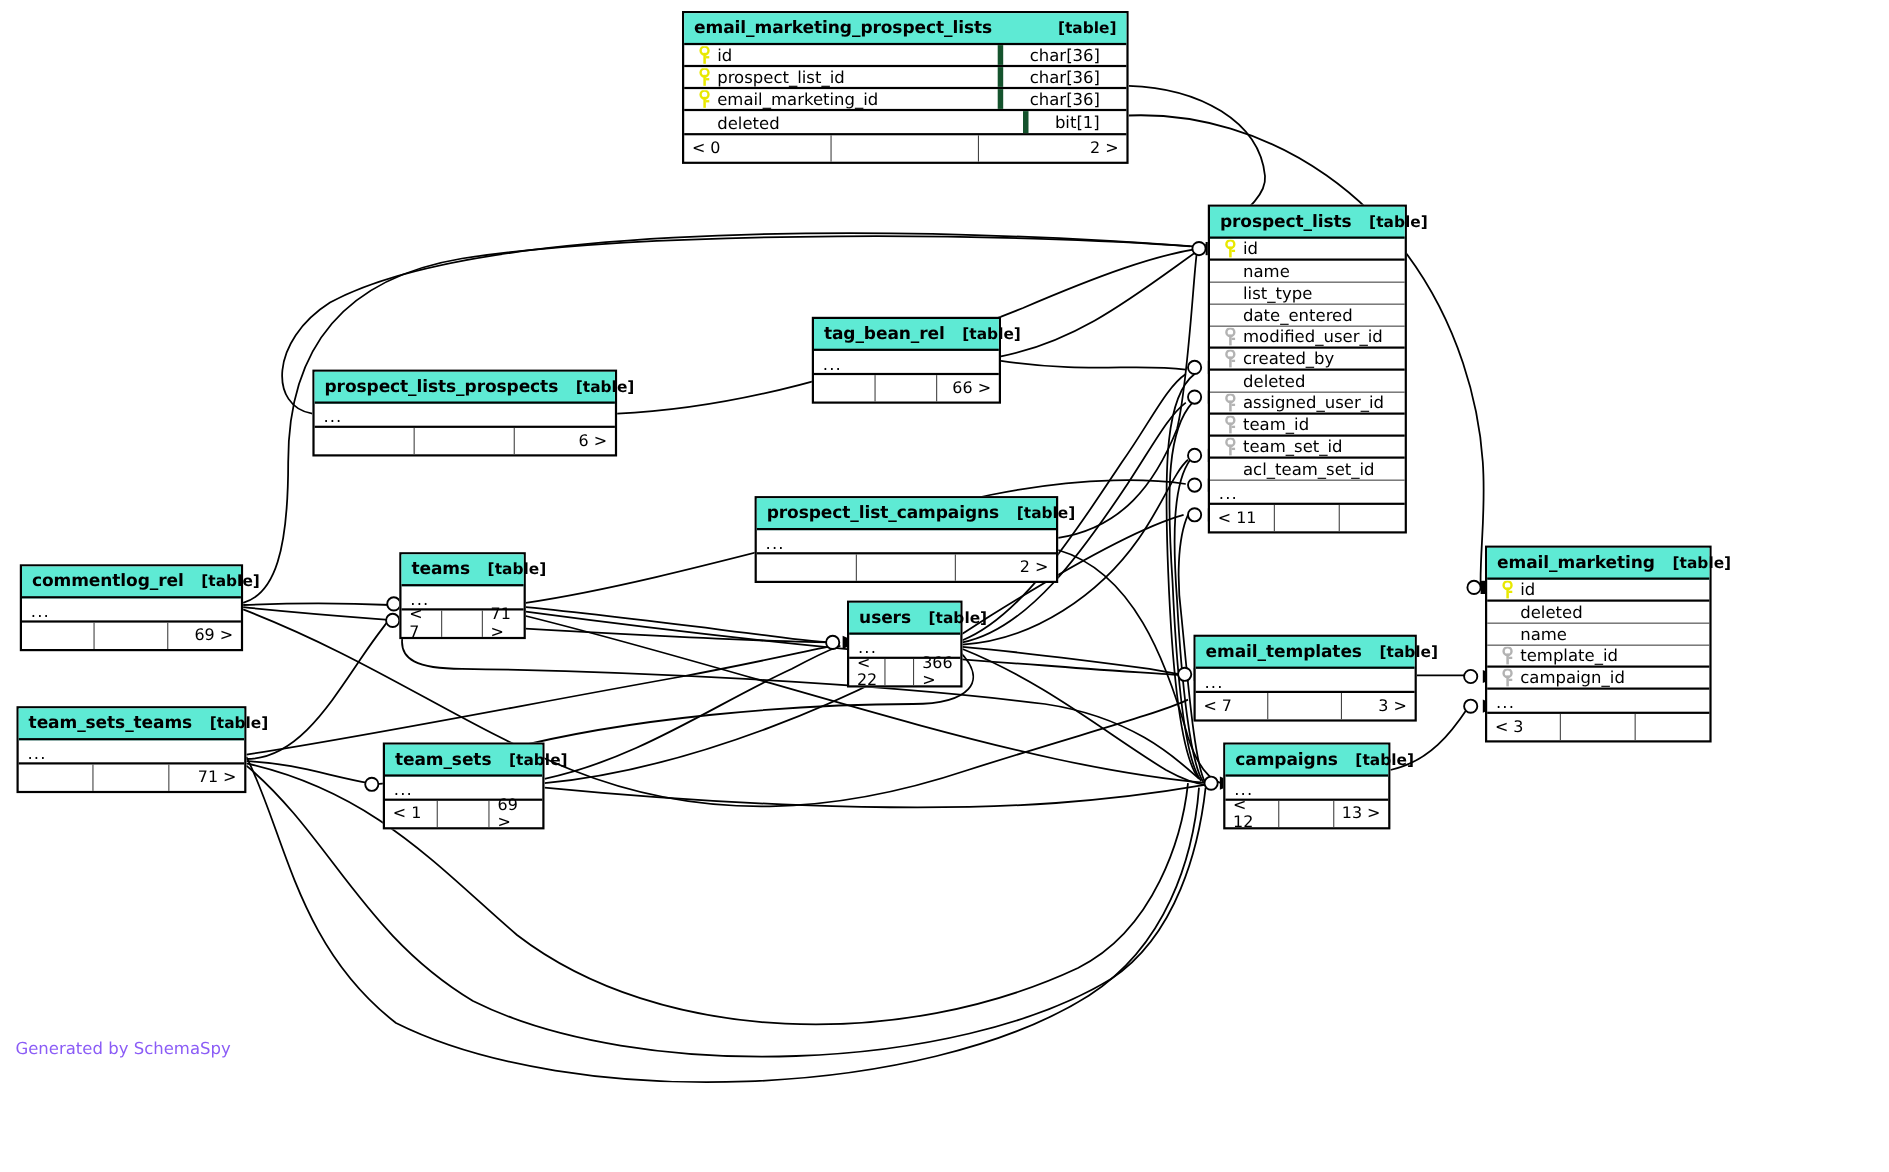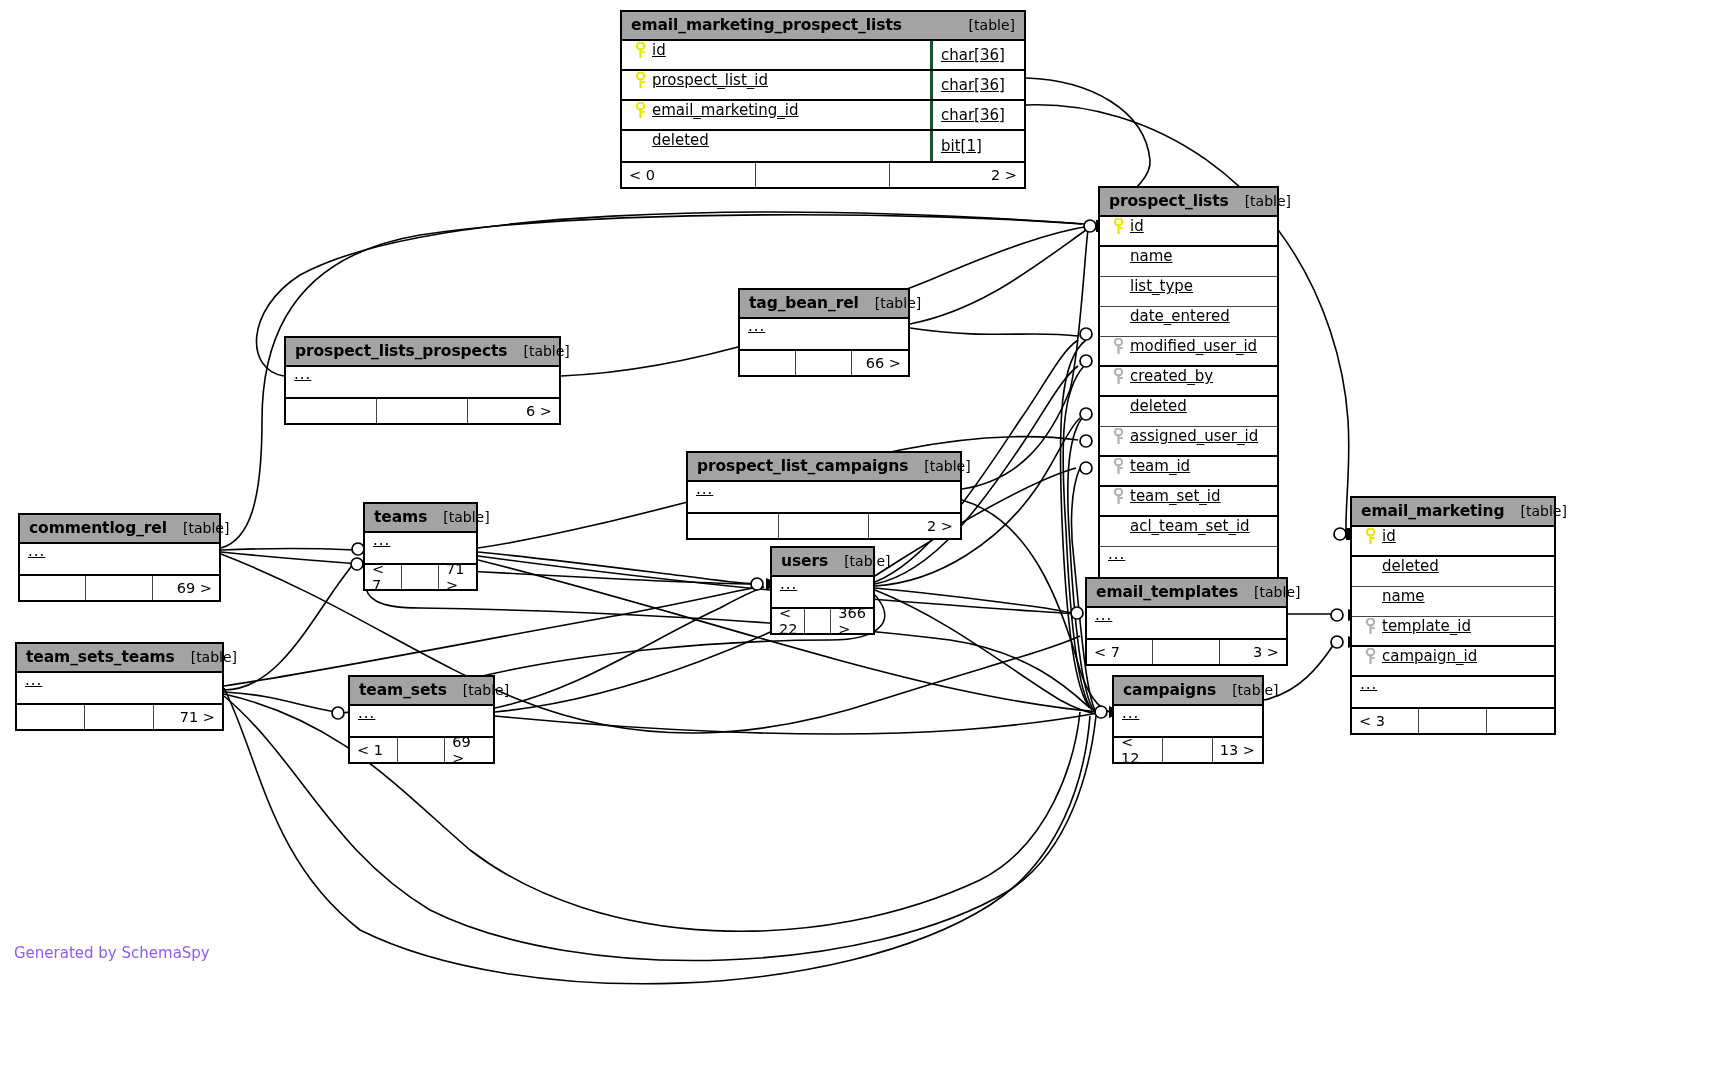--- a/index.html
+++ b/index.html
@@ -29,60 +29,59 @@
   }
   .tbl {
     position: absolute;
     background: #ffffff;
     border: 2px solid #000000;
     box-sizing: border-box;
     font-size: 15px;
     color: #000000;
   }
   .tbl-title {
-    background: #a3a3a3;
+    background: #5eead4;
     border-bottom: 2px solid #000000;
     padding: 4px 9px 5px 9px;
     display: flex;
     align-items: baseline;
     justify-content: space-between;
     white-space: nowrap;
   }
   .tbl-title .tname {
     font-weight: bold;
     font-size: 15.5px;
     letter-spacing: -0.1px;
   }
   .tbl-title .ttag {
-    font-weight: normal;
+    font-weight: bold;
     font-size: 14px;
     padding-left: 16px;
   }
   .row {
     display: flex;
-    align-items: flex-start;
+    align-items: flex-end;
     border-bottom: 1px solid #444;
-    height: 30px;
+    height: 20px;
     box-sizing: border-box;
     white-space: nowrap;
-    text-decoration: underline;
   }
   .row.heavy { border-bottom: 2px solid #000; }
   .row:last-child { border-bottom: none; }
   .cellname {
     flex: 1 1 auto;
     display: flex;
     align-items: center;
     padding-left: 8px;
     overflow: hidden;
   }
   .celltype {
     flex: 0 0 auto;
-    border-left: 3px solid #14532d;
-    padding: 0 8px;
+    border-left: 5px solid #14532d;
+    padding: 0 24px;
     height: 100%;
     display: flex;
     align-items: center;
     min-width: 94px;
     box-sizing: border-box;
     margin-left: 11px;
   }
   .keyslot {
     width: 20px;
     flex: 0 0 20px;

